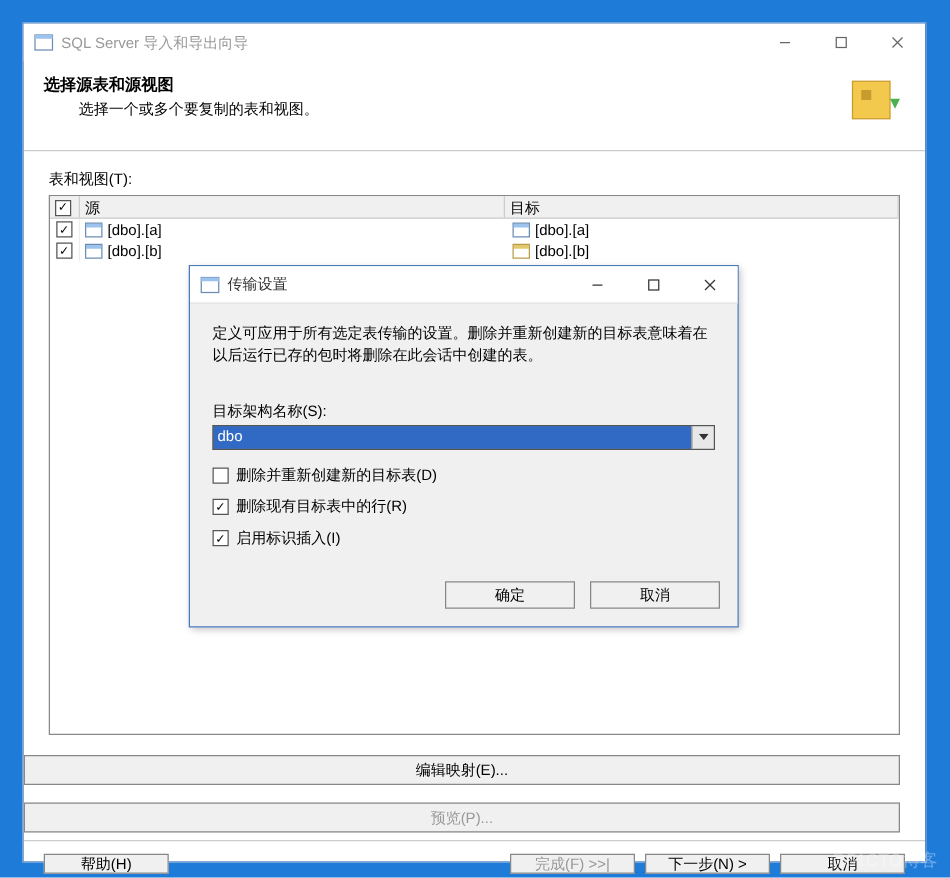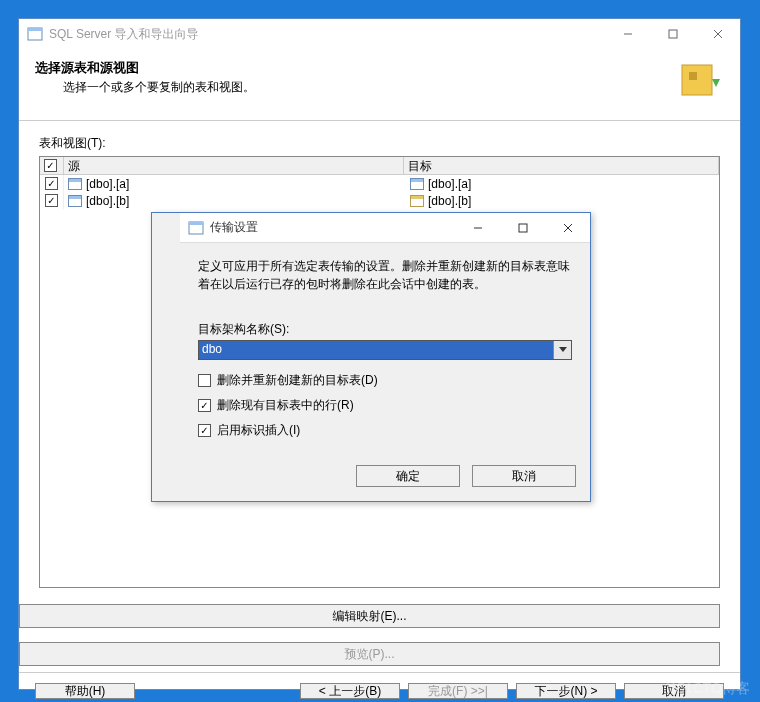--- a/index.html
+++ b/index.html
@@ -29,21 +29,21 @@
 .btn-row { display: flex; justify-content: flex-end; gap: 14px; padding: 10px 20px 6px 0; flex-direction: column; }
 .wbtn { min-width: 130px; height: 24px; border: 1px solid #888; background: #f0f0f0; font-size: 12px; display: inline-flex; align-items: center; justify-content: center; }
 .wbtn.disabled { color: #999; }
 .footer { border-top: 1px solid #ccc; padding: 10px 16px; display: flex; }
 .footer .spacer { flex: 1; }
 .fbtn { min-width: 100px; height: 16px; border: 1px solid #888; background: #f0f0f0; font-size: 12px; display: inline-flex; align-items: center; justify-content: center; margin-left: 8px; }
 .fbtn.disabled { color: #999; }
 .watermark { position: absolute; right: 10px; bottom: 4px; color: rgba(255,255,255,0.35); font-size: 14px; }
 
 
-.modal { position: absolute; left: 151px; top: 212px; width: 440px; background: #f0f0f0; border: 1px solid #4a7bbf; box-shadow: 2px 2px 6px rgba(0,0,0,0.25); padding-left: 28px; }
+.modal { position: absolute; left: 151px; top: 212px; width: 440px; background: #f0f0f0; border: 1px solid #4a7bbf; box-shadow: 2px 2px 6px rgba(0,0,0,0.25); }
 .modal .titlebar { background: #fff; height: 30px; color: #333; border-bottom: 1px solid #ddd; }
 .modal-body { padding: 14px 18px 10px 18px; }
 .modal-desc { font-size: 12px; line-height: 1.5; color: #000; margin-bottom: 28px; }
 .modal-lbl { font-size: 12px; margin-bottom: 2px; }
 .combo { display: flex; border: 1px solid #555; background: #737373; height: 20px; margin-bottom: 12px; }
 .combo-val { flex: 1; padding: 1px 3px; background: #316ac5; color: #fff; font-size: 12px; }
 .combo-btn { width: 18px; background: #e8e8e8; border-left: 1px solid #888; display: flex; align-items: center; justify-content: center; }
 .check-row { display: flex; align-items: center; margin: 8px 0; font-size: 12px; }
 .check-row .chk { margin-right: 6px; }
 .modal-foot { display: flex; justify-content: flex-end; gap: 12px; padding: 8px 14px 14px 0; }
@@ -130,21 +130,20 @@
   </div>
 
   <div class="btn-row">
     <div class="wbtn">编辑映射(E)...</div>
     <div class="wbtn disabled">预览(P)...</div>
   </div>
 
   <div class="footer">
     <div class="fbtn" style="margin-left:0">帮助(H)</div>
     <div class="spacer"></div>
-    <div class="fbtn">&lt; 上一步(B)</div>
     <div class="fbtn disabled">完成(F) &gt;&gt;|</div>
     <div class="fbtn">下一步(N) &gt;</div>
     <div class="fbtn">取消</div>
   </div>
 </div>
 
 <div class="modal">
   <div class="titlebar">
     <span class="ticon">
       <svg viewBox="0 0 16 16">

